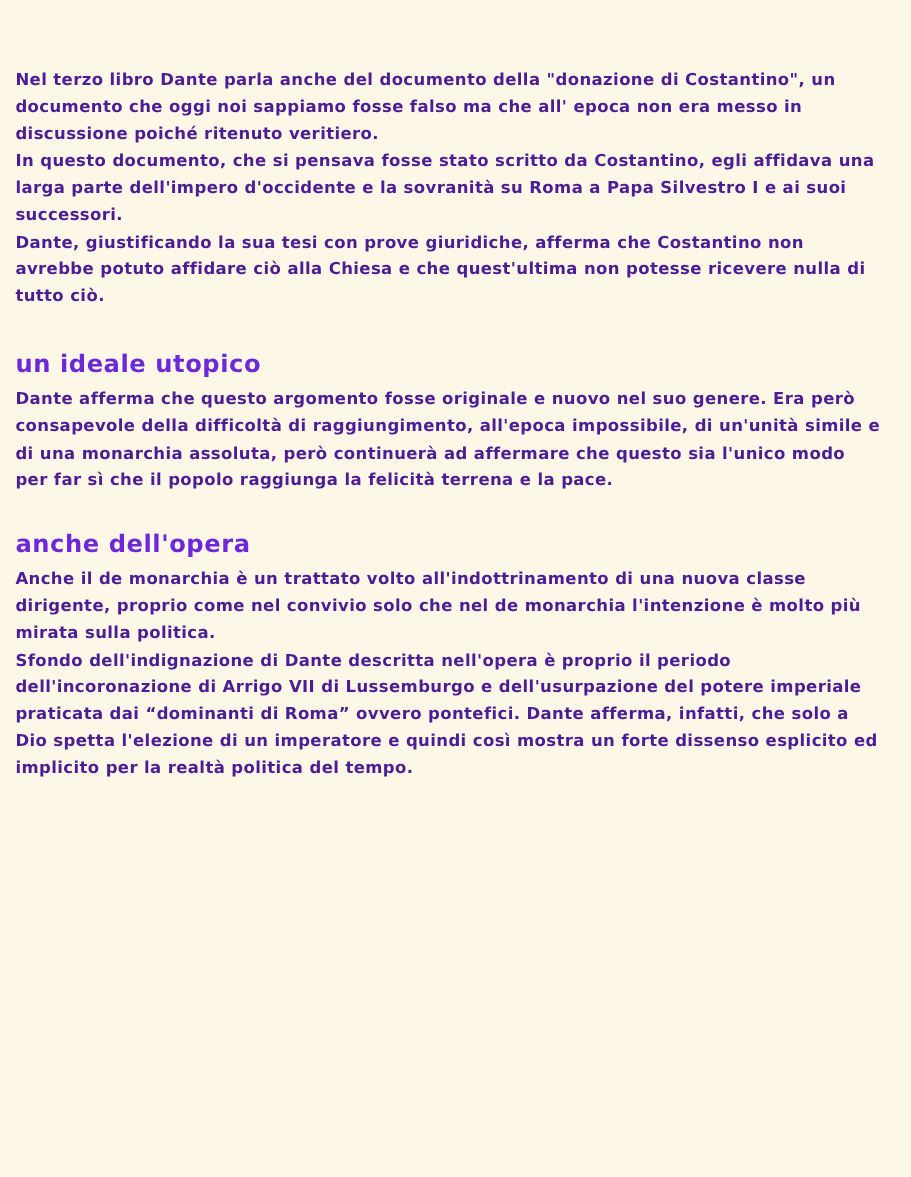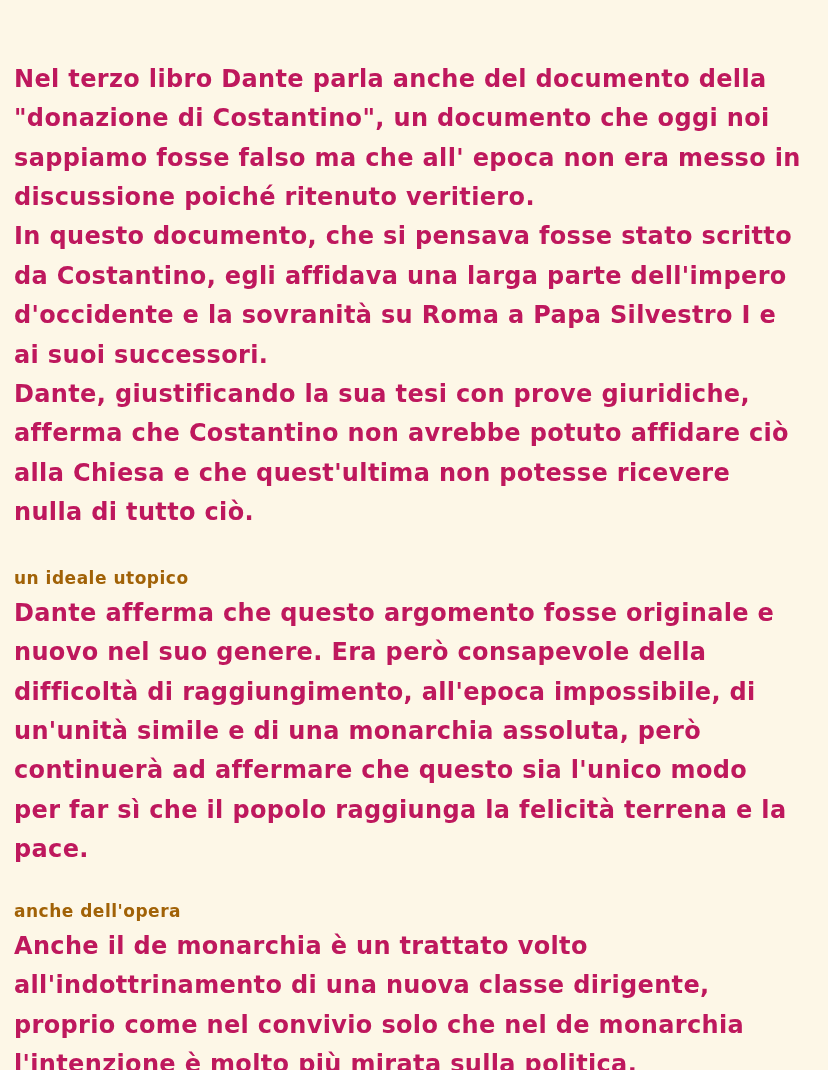--- a/index.html
+++ b/index.html
@@ -17,32 +17,32 @@
     box-sizing: border-box;
     width: 828px;
     height: 1070px;
     padding: 60px 26px 0 14px;
     background: #fdf7e7;
   }
   .block {
     margin: 0;
   }
   .para {
-    color: #be185d;
-    font-size: 24px;
+    color: #4c1d95;
+    font-size: 15px;
     line-height: 1.64;
     letter-spacing: 0.35px;
     font-weight: 600;
     margin: 0;
     text-align: left;
     white-space: pre-wrap;
   }
   .heading {
-    color: #a16207;
-    font-size: 17px;
+    color: #6d28d9;
+    font-size: 22px;
     line-height: 1.5;
     letter-spacing: 0.5px;
     font-weight: 600;
     margin: 0 0 2px 0;
     white-space: pre-wrap;
   }
   .section-gap-1 { height: 34px; }
   .section-gap-2 { height: 30px; }
 </style>
 </head>

